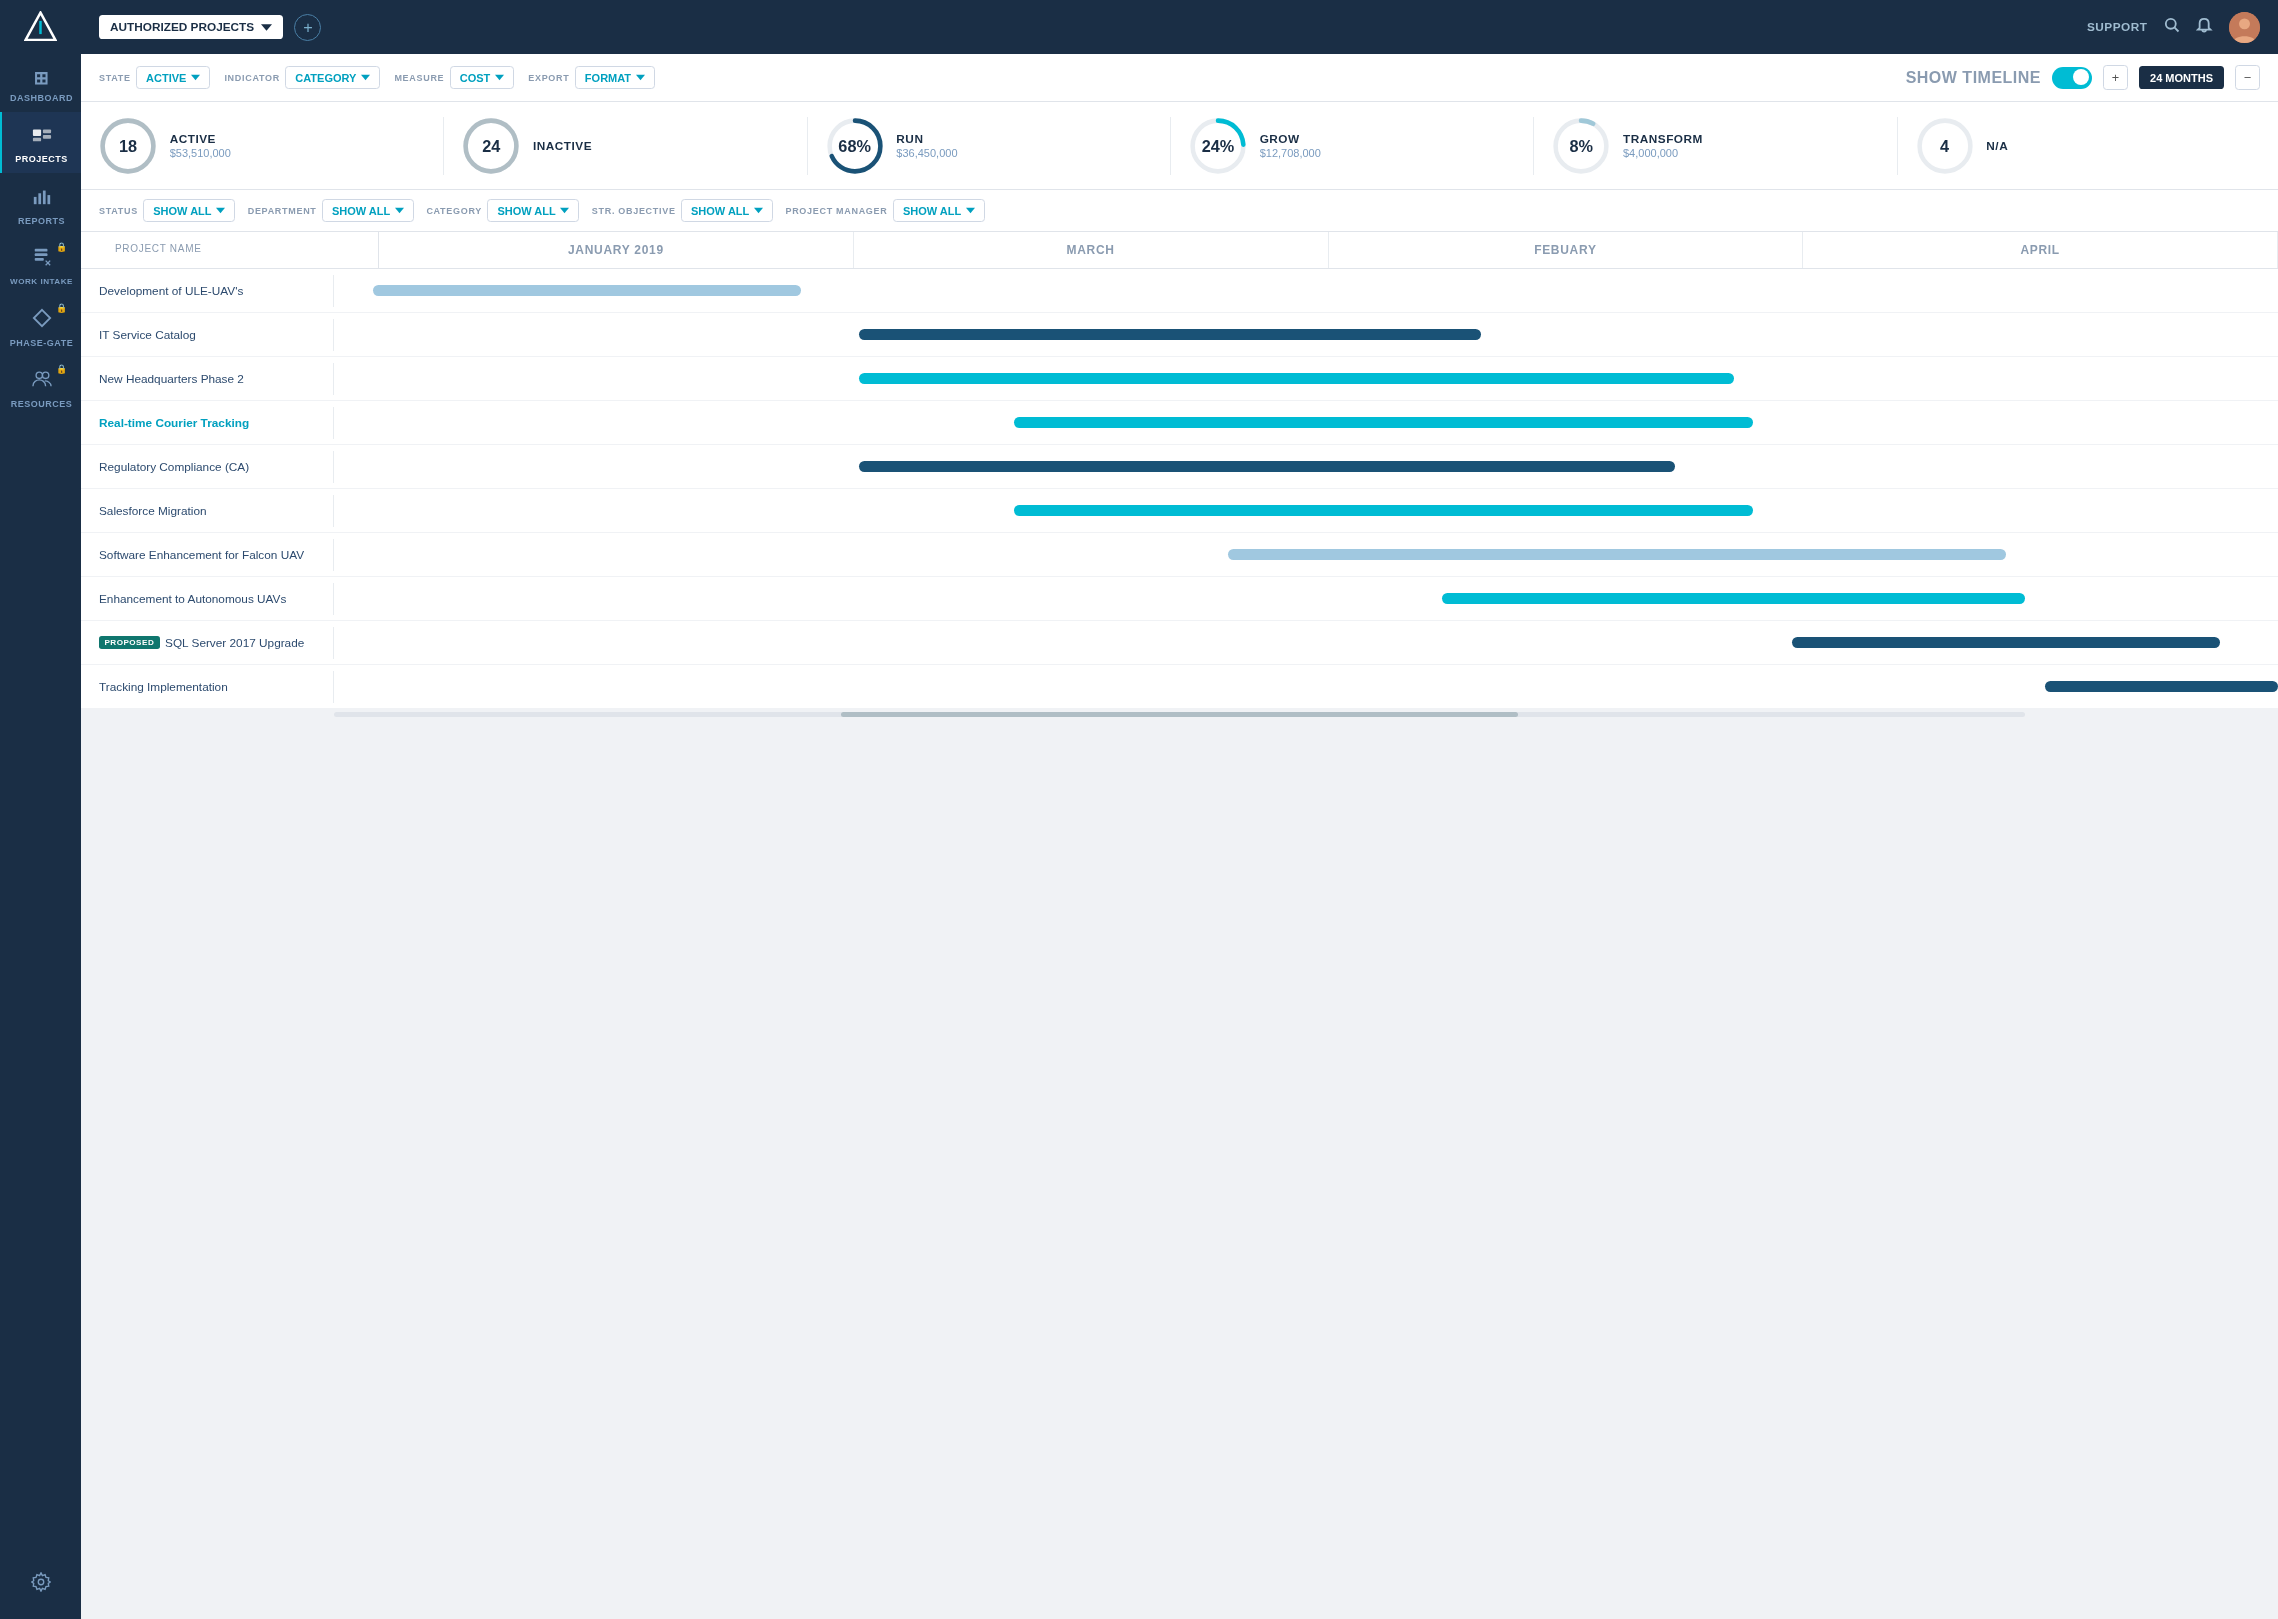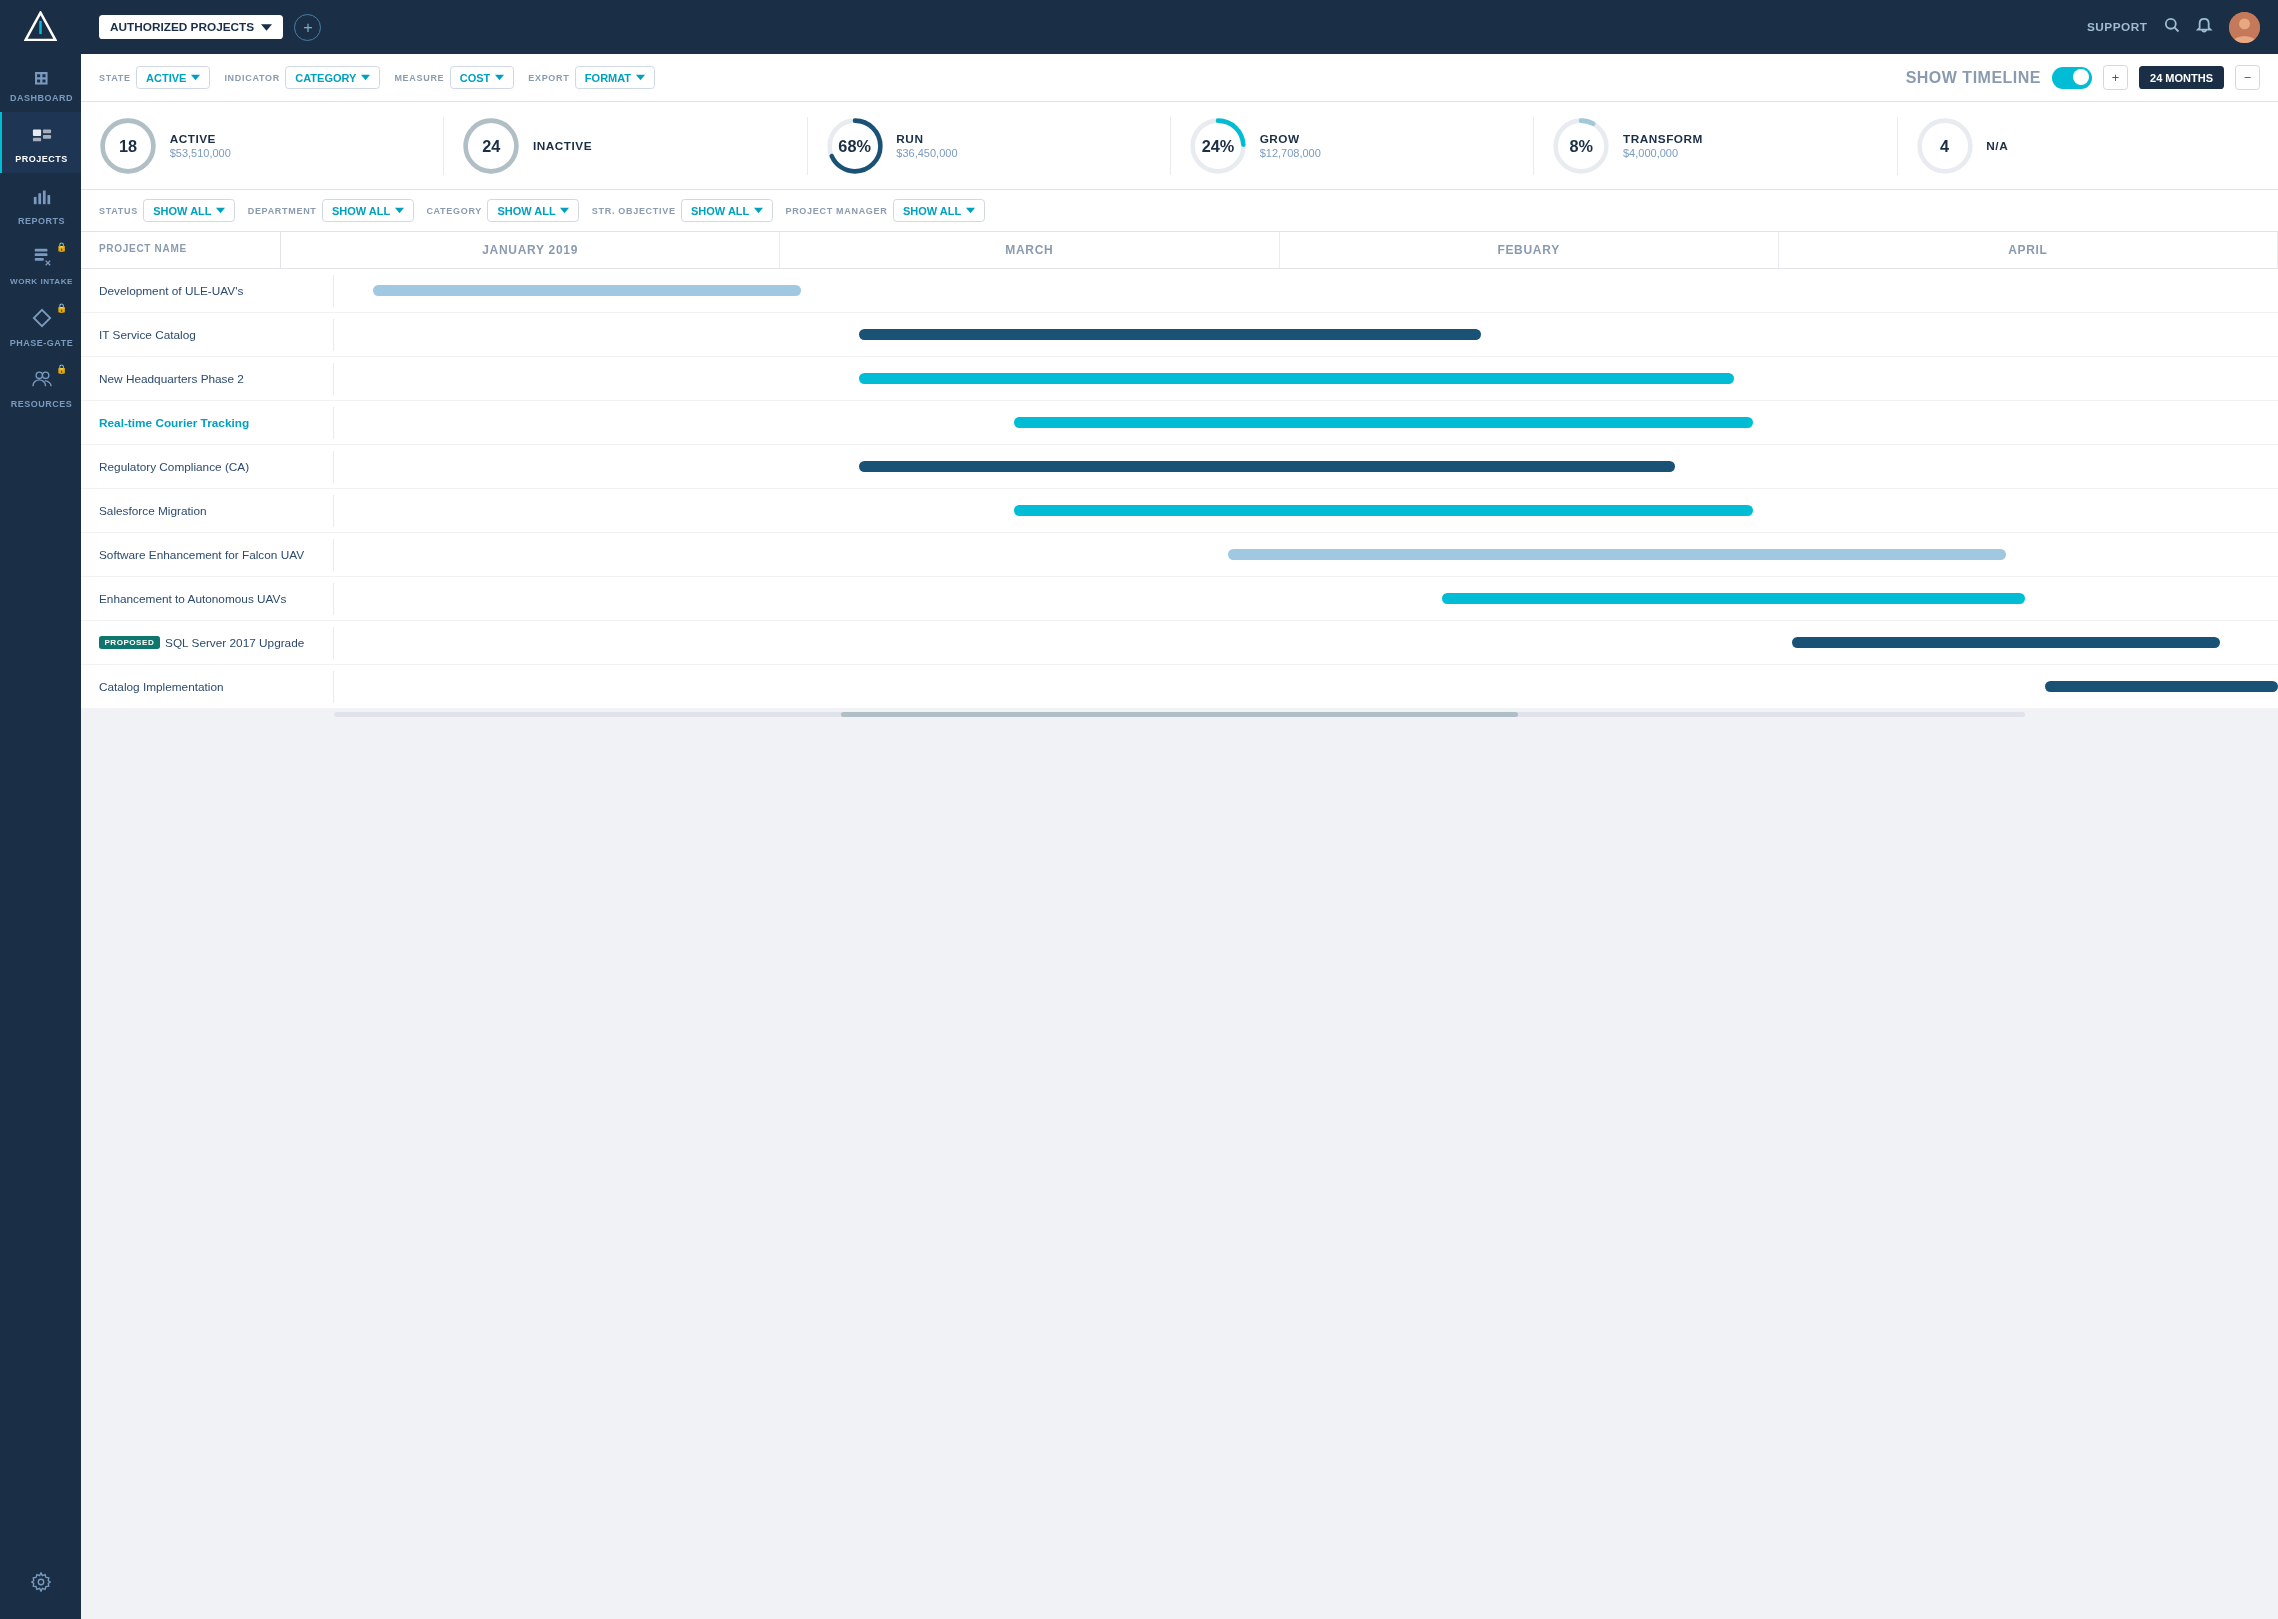--- a/index.html
+++ b/index.html
@@ -201,25 +201,25 @@
     }
     .gantt-header {
       display: flex;
       background: #fff;
       border-bottom: 1.8px solid #e0e4ea;
       position: sticky;
       top: 0;
       z-index: 5;
     }
     .gantt-name-col {
-      width: 200px;
+      width: 298px;
       flex-shrink: 0;
-      padding: 11px 18px;
+      padding: 11px 34px;
       font-size: 10px;
-      font-weight: 700;
+      font-weight: 400;
       color: #8a9bb0;
       letter-spacing: 0.7px;
       border-right: 0.9px solid #e0e4ea;
     }
     .gantt-month-cols {
       display: flex;
       flex: 1;
     }
     .gantt-month {
       flex: 1;
@@ -650,21 +650,21 @@
               <div class="gantt-bar bar-cyan" style="left: 57%; width: 30%;"></div>
             </div>
           </div>
           <div class="gantt-row">
             <div class="gantt-project-name"><span class="proposed-badge">PROPOSED</span> SQL Server 2017 Upgrade</div>
             <div class="gantt-bars">
               <div class="gantt-bar bar-dark" style="left: 75%; width: 22%;"></div>
             </div>
           </div>
           <div class="gantt-row">
-            <div class="gantt-project-name">Catalog Implementation</div>
+            <div class="gantt-project-name">Tracking Implementation</div>
             <div class="gantt-bars">
               <div class="gantt-bar bar-dark" style="left: 88%; width: 12%;"></div>
             </div>
           </div>
         </div>
       <div class="scrollbar-row">
         <div style="width:253px;flex-shrink:0;"></div>
         <div class="scrollbar-inner">
           <div class="scrollbar-thumb"></div>
         </div>

